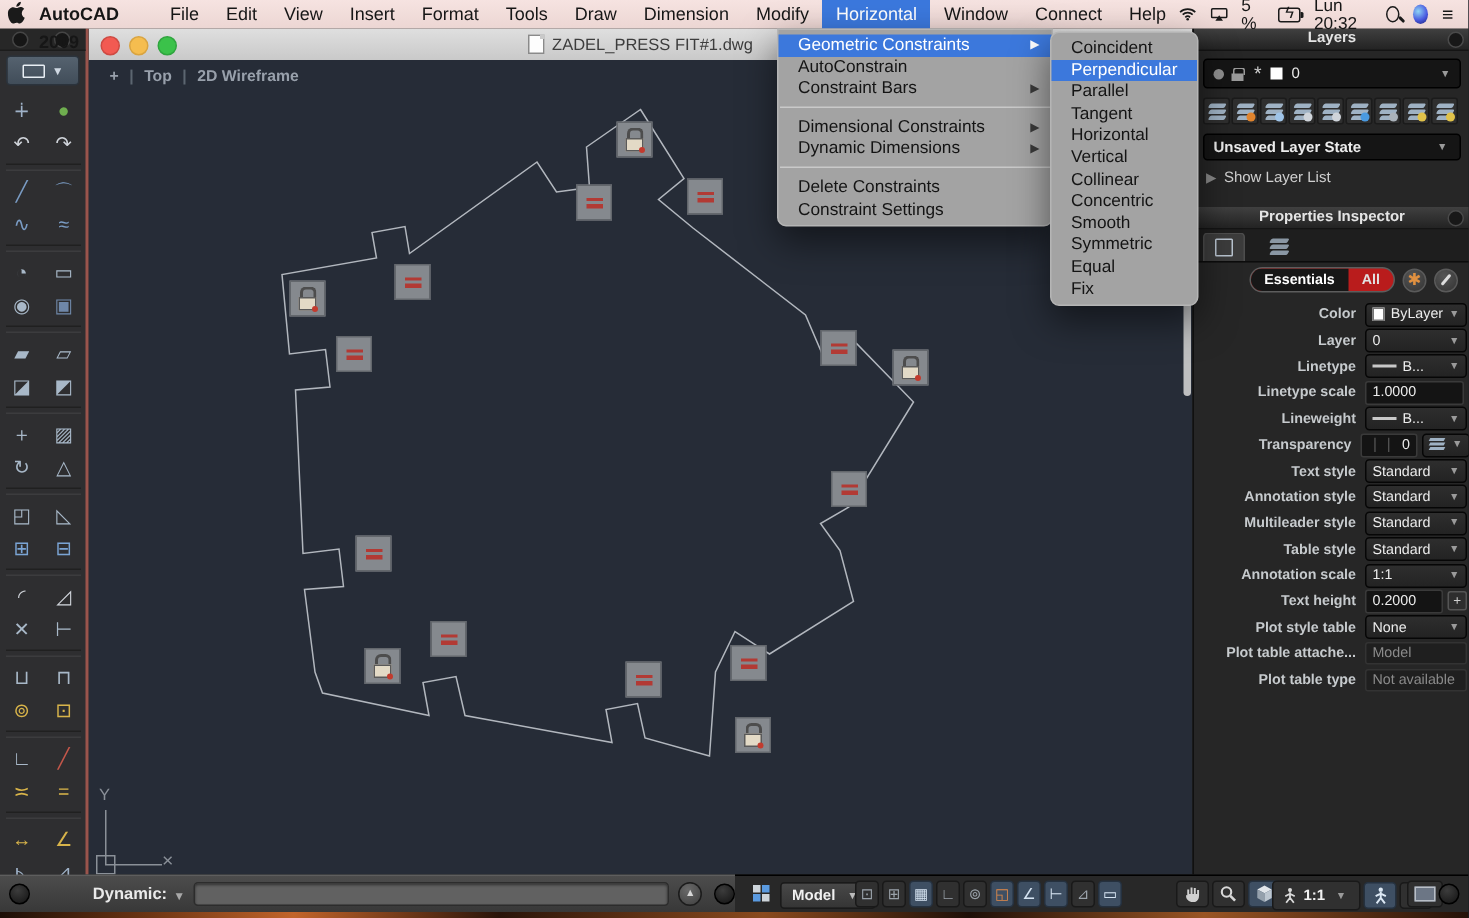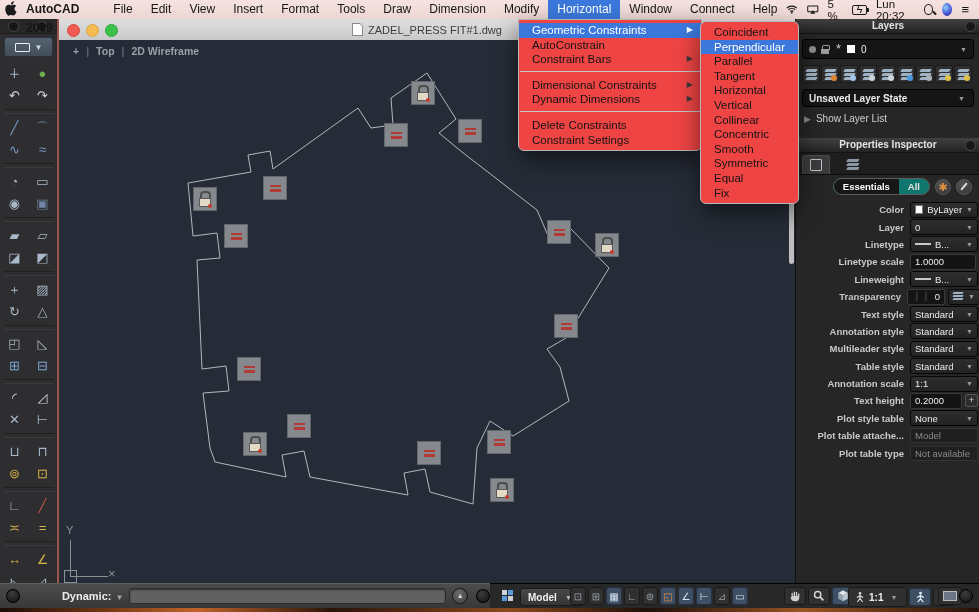--- a/index.html
+++ b/index.html
@@ -59,21 +59,21 @@
   .lockbody .reddot{position:absolute;right:-2px;bottom:-2px;width:4px;height:4px;border-radius:50%;background:#c23b2e;}
   #ucs{position:absolute;left:0;top:0;color:#8a9098;}
   #ucs .vax{position:absolute;left:11px;top:500px;width:1px;height:36px;background:#8a9098;}
   #ucs .hax{position:absolute;left:11px;top:536px;width:38px;height:1px;background:#8a9098;}
   #ucs .obox{position:absolute;left:5px;top:530px;width:11px;height:11px;border:1px solid #8a9098;}
   #ucs .ylab{position:absolute;left:7px;top:484px;font-size:11px;}
   #ucs .xmark{position:absolute;left:49px;top:526px;font-size:13px;}
   #vscroll{position:absolute;right:1px;top:24px;width:5px;height:200px;background:#cfcfcf;border-radius:3px;opacity:.9;}
 
   
-  .menu-panel{position:absolute;background:#ef4444;border:1px solid #b5b5b5;box-shadow:0 10px 24px rgba(0,0,0,.5);
+  .menu-panel{position:absolute;background:#a3a3a3;border:1px solid #b5b5b5;box-shadow:0 10px 24px rgba(0,0,0,.5);
               font-size:11.5px;color:#141414;padding:3px 0;z-index:100;}
   #parametric-menu{left:518px;top:19px;width:182px;border-radius:0 0 6px 6px;}
   #geo-submenu{left:700px;top:21px;width:97px;border-radius:6px;}
   .menu-item{height:14.6px;line-height:14.6px;padding:0 8px 0 13px;display:flex;align-items:center;white-space:nowrap;}
   .menu-item .lbl{flex:1;}
   .menu-item .arr{font-size:8px;color:#3a3a3a;margin-left:8px;}
   .menu-item.hl{background:#3c78dc;color:#fff;}
   .menu-item.hl .arr{color:#fff;}
   .menu-sep{height:2px;border-top:1px solid #c9c9c9;margin:4px 1px;}
 
@@ -100,21 +100,21 @@
   #show-list{padding:4px 8px;font-size:10px;font-weight:normal;color:#cfcfcf;}
   #show-list .tri{color:#8a8a8a;margin-right:5px;font-size:9px;}
 
   #prop-tabs{height:21px;background:#1e1e1e;border-bottom:1px solid #0c0c0c;display:flex;align-items:flex-end;padding-left:6px;gap:10px;}
   .ptab{width:26px;height:18px;display:flex;align-items:center;justify-content:center;border-radius:3px 3px 0 0;}
   .ptab.sel{background:#3c3c3c;border:1px solid #4d4d4d;border-bottom:none;}
   .ptab .obj{width:10px;height:10px;border:1.5px solid #b9c4d0;border-radius:1px;}
   .ptab .stks{position:relative;width:13px;height:12px;}
   .ptab .stks i{position:absolute;left:0;width:12px;height:2.5px;background:#8a97a4;transform:skewX(-28deg);border-radius:1px;}
   #prop-filter{height:23px;display:flex;align-items:center;justify-content:flex-end;gap:5px;padding:0 8px;}
-  #seg{display:flex;height:15px;border:1px solid #5d5d5d;border-radius:9px;overflow:hidden;background:#0f766e;font-size:9.5px;align-items:flex-end;}
+  #seg{display:flex;height:15px;border:1px solid #5d5d5d;border-radius:9px;overflow:hidden;background:#b91c1c;font-size:9.5px;align-items:flex-end;}
   #seg .s1{padding:0 9px;line-height:15px;background:#171717;color:#fff;font-weight:bold;}
   #seg .s2{padding:0 9px;line-height:15px;color:#e2e2e2;font-weight:bold;}
   .rbtn{width:16px;height:16px;border-radius:50%;background:radial-gradient(circle at 40% 30%,#555,#333);border:1px solid #5a5a5a;
         display:flex;align-items:center;justify-content:center;padding:0;}
   .rbtn .pick{color:#e09040;font-size:11px;line-height:10px;}
   .rbtn .eyed{width:2px;height:9px;background:#ddd;transform:rotate(40deg);border-radius:1px;}
 
   #prop-rows{padding-top:3px;}
   .prop-row{height:17.4px;display:flex;align-items:center;}
   .prop-label{width:108px;text-align:right;padding-right:6px;font-size:9.5px;font-weight:bold;color:#c6cacd;white-space:nowrap;}

